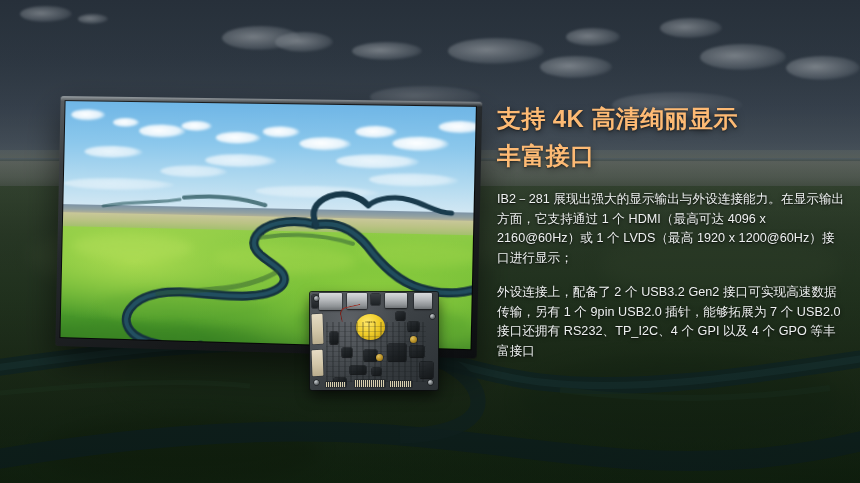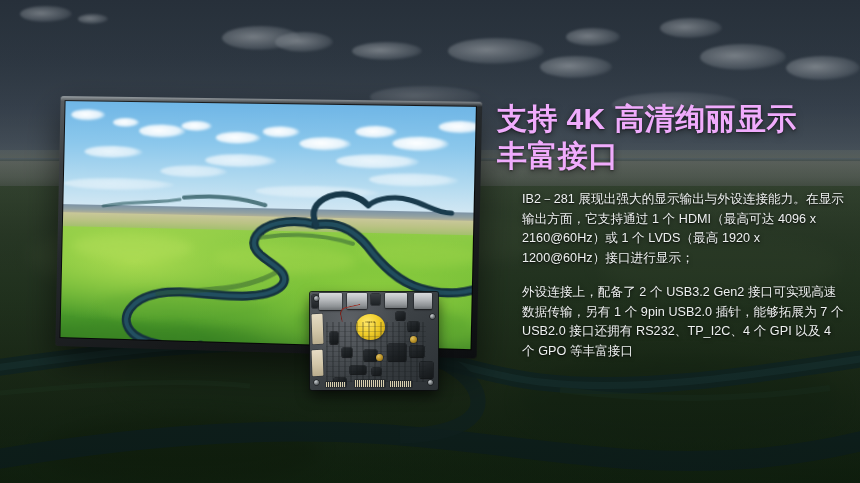--- a/index.html
+++ b/index.html
@@ -187,29 +187,29 @@
     box-shadow:0 0 0 .5px #1b1e20;
   }
 
   
   .copy{
     position:absolute;
     left:497px; top:100px;
     width:348px;
   }
   .headline{
-    color:#f0abfc;
-    font-size:30px;
+    color:#fdba74;
+    font-size:24px;
     line-height:37px;
     font-weight:bold;
     letter-spacing:.4px;
     text-shadow:0 2px 7px rgba(0,0,0,.55), 0 1px 2px rgba(0,0,0,.45);
     white-space:pre-line;
   }
-  .body-copy{ margin-top:16px;margin-left:25px; }
+  .body-copy{ margin-top:16px; }
   .para{
     color:#eef1f0;
     font-size:12.6px;
     line-height:19.5px;
     letter-spacing:.05px;
     text-shadow:0 1px 4px rgba(0,0,0,.7), 0 1px 1px rgba(0,0,0,.55);
   }
   .para + .para{ margin-top:15px; }
 </style>
 </head>

